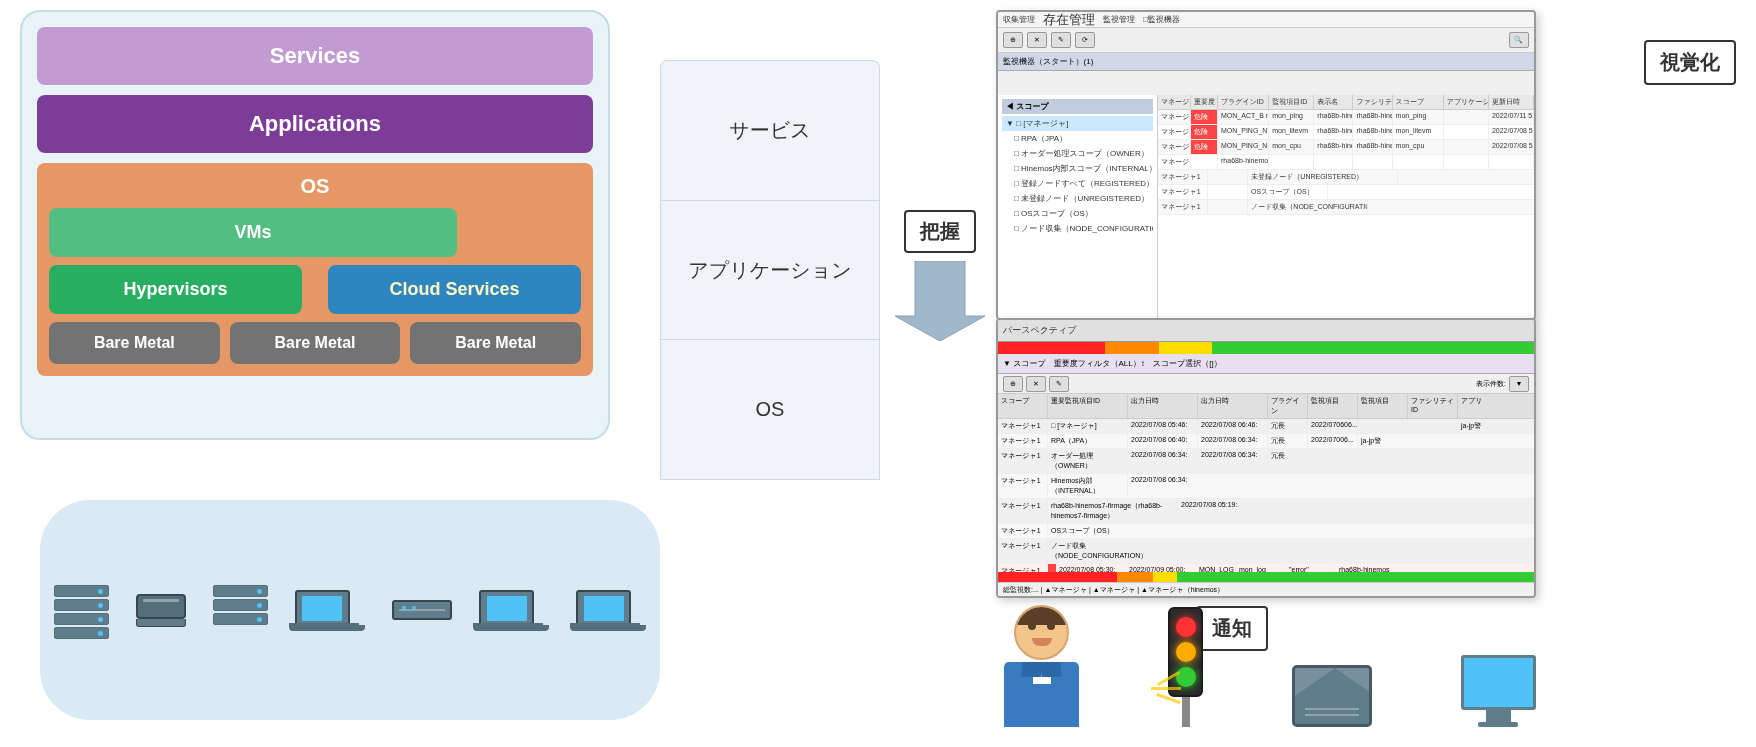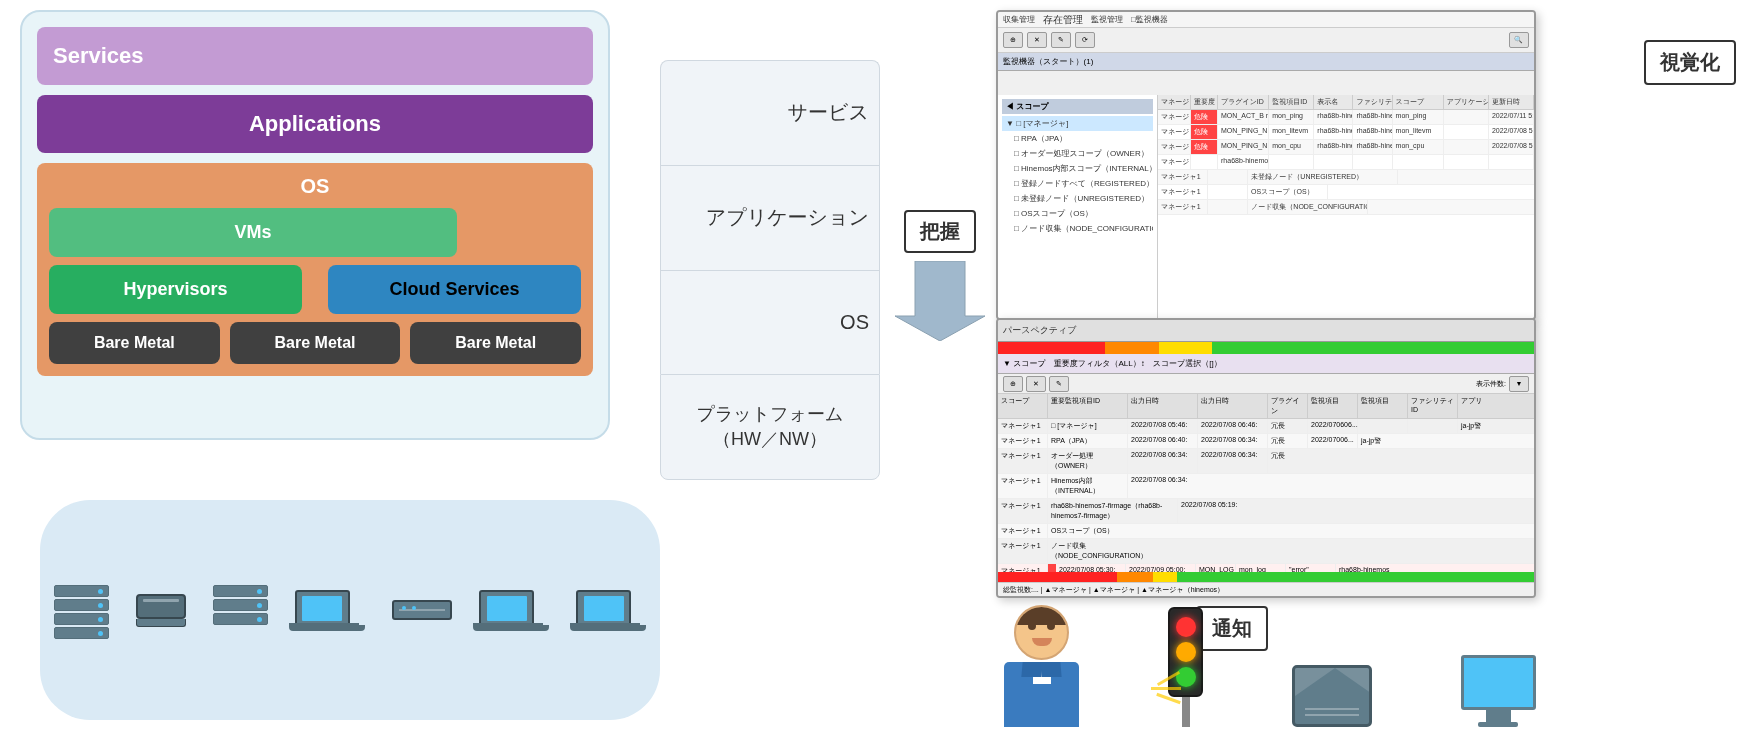--- a/index.html
+++ b/index.html
@@ -36,21 +36,21 @@
       background: #e8f4f8;
       border-radius: 20px;
       padding: 15px;
       border: 2px solid #c5dce8;
     }
 
     .services-box {
       background: #c39bd3;
       border-radius: 8px;
       color: white;
-      text-align: left;
+      text-align: center;
       font-size: 22px;
       font-weight: bold;
       padding: 16px;
       margin-bottom: 10px;
       width: 100%;
     }
 
     .applications-box {
       background: #7d3c98;
       border-radius: 8px;
@@ -121,36 +121,36 @@
       text-align: center;
       font-size: 18px;
       font-weight: bold;
       padding: 14px;
       flex: 1;
     }
 
     .cloud-services-box {
       background: #2e86c1;
       border-radius: 8px;
-      color: #000000;
+      color: #fef9c3;
       text-align: center;
       font-size: 18px;
       font-weight: bold;
       padding: 14px;
       flex: 1;
       margin-left: 16px;
     }
 
     .bare-metal-row {
       display: flex;
       gap: 10px;
     }
 
     .bare-metal-box {
-      background: #404040;
+      background: #737373;
       border-radius: 8px;
       color: white;
       text-align: center;
       font-size: 16px;
       font-weight: bold;
       padding: 12px;
       flex: 1;
     }
 
     
@@ -264,21 +264,20 @@
       color: #333;
       padding: 20px 10px;
       flex: 1;
       display: flex;
       align-items: center;
       justify-content: center;
     }
 
     .platform-box:not(:last-child) {
       border-bottom: none;
-      justify-content: flex-end;
     }
 
     .platform-box.first {
       border-radius: 8px 8px 0 0;
     }
 
     .platform-box.last {
       border-radius: 0 0 8px 8px;
       font-size: 16px;
     }
@@ -539,40 +538,37 @@
 <div class="middle-section">
   <div class="platform-box first">
     <span style="font-size:20px;color:#333;">サービス</span>
   </div>
   <div class="platform-box">
     <span style="font-size:20px;color:#333;">アプリケーション</span>
   </div>
   <div class="platform-box">
     <span style="font-size:20px;color:#333;">OS</span>
   </div>
-  <div class="platform-box last">
-    <span style="font-size:18px;color:#333;text-align:center;line-height:1.4;">プラットフォーム<br>（HW／NW）</span>
-  </div>
 </div>
 
 <div style="position:absolute;left:895px;top:210px;display:flex;flex-direction:column;align-items:center;gap:8px;">
   <div style="font-size:20px;font-weight:bold;color:#333;background:white;border:2px solid #333;padding:6px 14px;border-radius:4px;">把握</div>
 
   <svg width="90" height="80" viewBox="0 0 90 80">
     <polygon points="20,0 70,0 70,55 90,55 45,80 0,55 20,55" fill="#a0b8cc" stroke="#8aa0b0" stroke-width="1"></polygon>
   </svg>
 </div>
 
 <div style="position:absolute;right:30px;top:10px;width:730px;">
 
   <div style="position:relative;">
     <div class="screenshot-container">
       <div class="screenshot-menubar">
         <span style="font-size:8px;">収集管理</span>
-        <span style="font-size:10px;">存在管理</span>
+        <span style="font-size:13px;">存在管理</span>
         <span style="font-size:8px;">監視管理</span>
         <span style="font-size:8px;">□監視機器</span>
       </div>
       <div class="screenshot-toolbar">
         <div class="toolbar-btn">⊕</div>
         <div class="toolbar-btn">✕</div>
         <div class="toolbar-btn">✎</div>
         <div class="toolbar-btn">⟳</div>
         <div style="flex:1;"></div>
         <div class="toolbar-btn">🔍</div>

